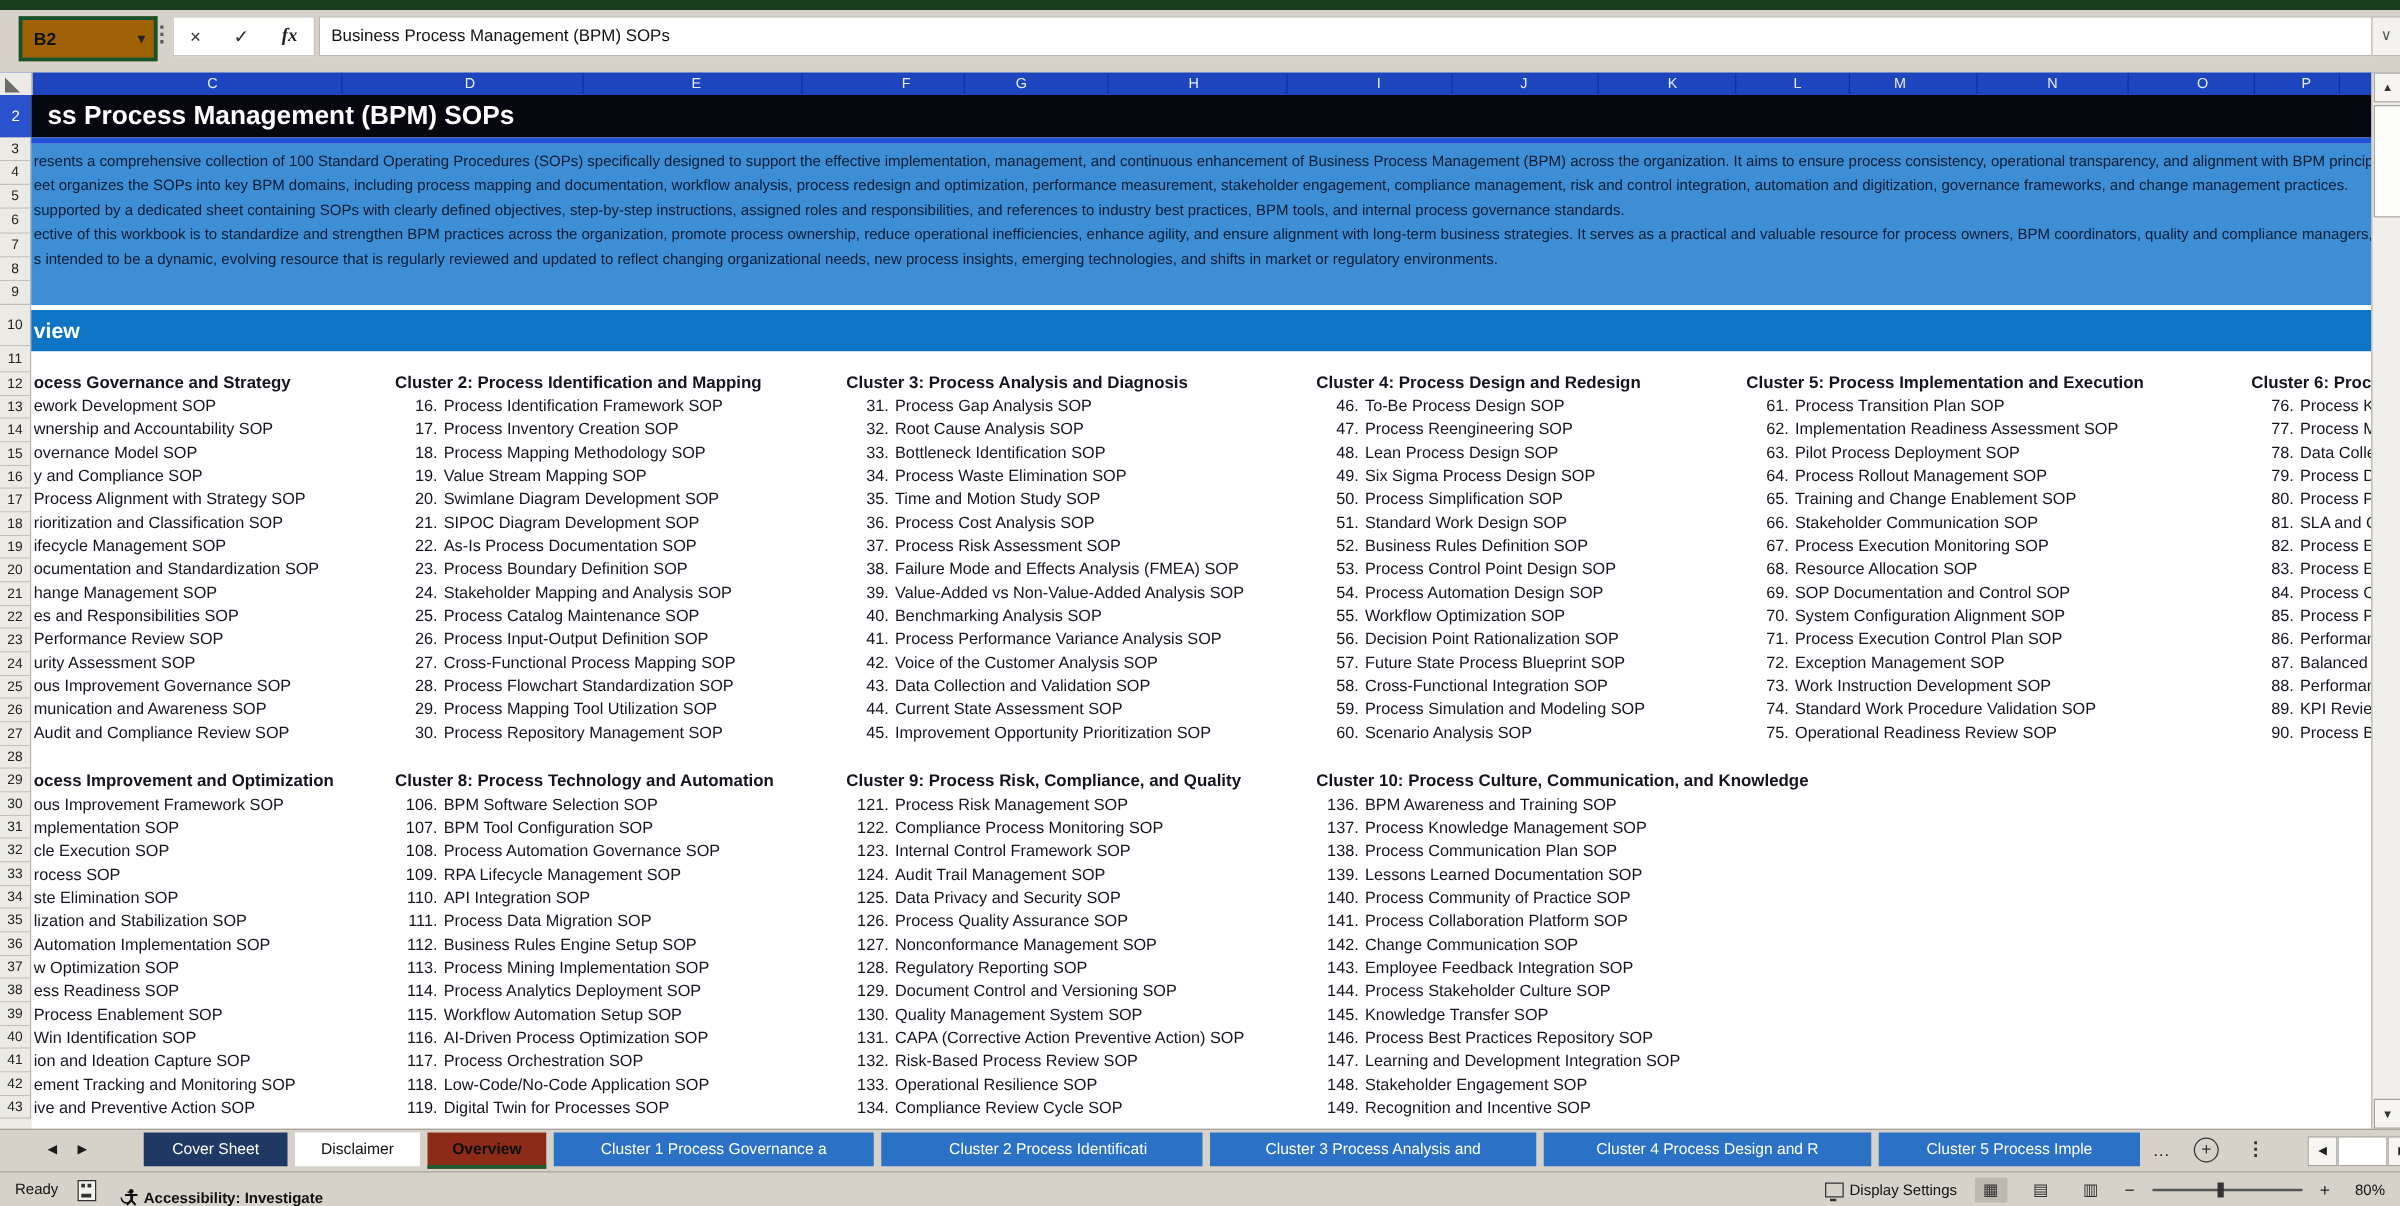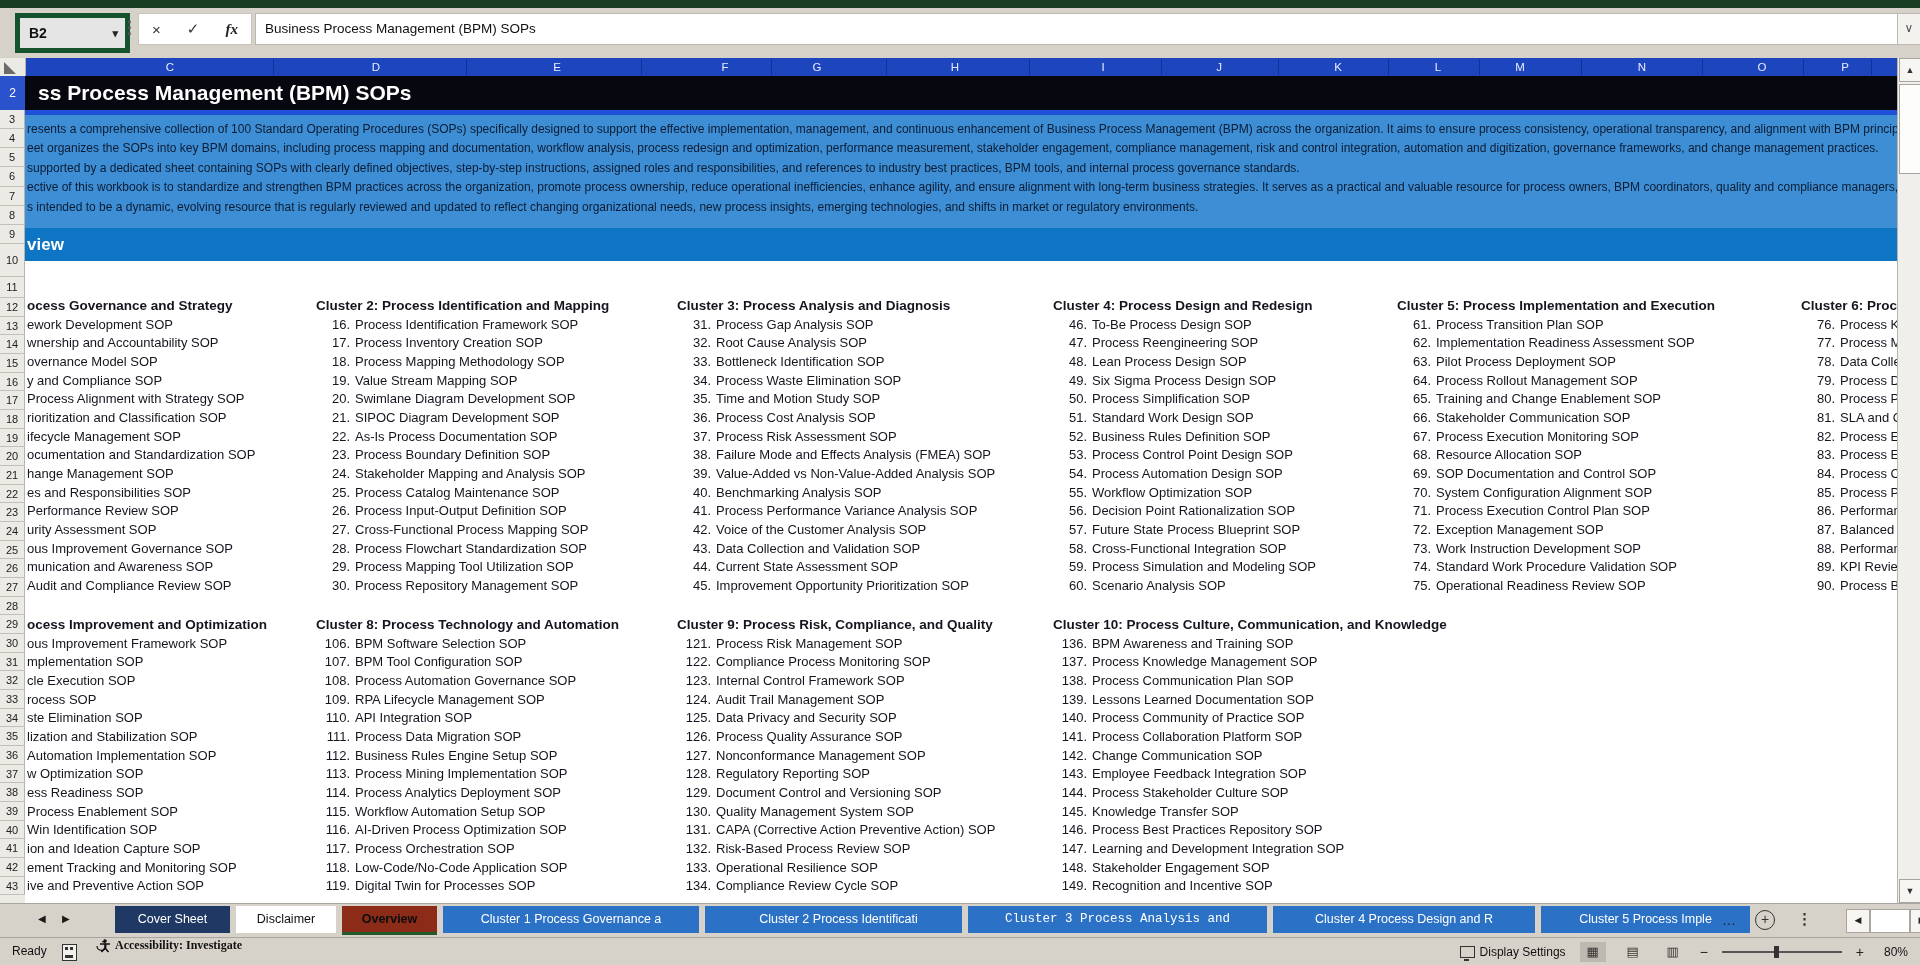--- a/index.html
+++ b/index.html
@@ -5,21 +5,21 @@
   html,body{margin:0;padding:0;}
   body{width:1920px;height:965px;position:relative;overflow:hidden;
        font-family:"Liberation Sans",sans-serif;background:#d6d2ca;}
   .abs{position:absolute;}
 
   
   #top-strip{left:0;top:0;width:1920px;height:8px;background:#183d20;}
 
   
   #formula-bar{left:0;top:8px;width:1920px;height:50px;background:#d6d2ca;}
-  #name-box{left:15px;top:5px;width:96px;height:30px;background:#e5e5e5;border:5px solid #14532d;
+  #name-box{left:15px;top:5px;width:96px;height:30px;background:#a16207;border:3px solid #14532d;
             font-size:14px;font-weight:600;color:#111;line-height:30px;padding-left:9px;}
   #name-box .dd{position:absolute;right:7px;top:0;color:#222;font-size:11px;}
   #fb-dots{left:121px;top:6px;width:12px;height:28px;color:#555;font-size:17px;font-weight:700;line-height:28px;text-align:center;}
   #fb-btns{left:138px;top:5px;width:112px;height:30px;background:#fff;border:1px solid #c8c4bc;
            display:flex;align-items:center;justify-content:space-around;font-size:15px;color:#333;}
   #fb-btns .fx{font-family:"Liberation Serif",serif;font-style:italic;font-weight:700;color:#222;}
   #formula-input{left:255px;top:5px;width:1636px;height:30px;background:#fff;border:1px solid #bcb8b0;
                  font-size:13.5px;color:#111;line-height:30px;padding-left:9px;white-space:nowrap;overflow:hidden;}
   #fb-expand{left:1897px;top:5px;width:22px;height:30px;background:#f4f2ee;border:1px solid #bcb8b0;
              text-align:center;line-height:28px;color:#555;font-size:12px;}
@@ -58,21 +58,21 @@
   #row-headers .row-h:nth-child(9){height:21px;line-height:21px;}
 
   
   #sheet-bg{left:25px;top:76px;width:1872px;height:827px;background:#fff;}
   #title-row{left:25px;top:76px;width:1872px;height:34px;background:#07070f;overflow:hidden;}
   #title-row .t{color:#fff;font-weight:700;font-size:21px;line-height:34px;padding-left:13px;white-space:nowrap;}
   #title-underline{left:25px;top:110px;width:1872px;height:5px;background:#2150d8;}
   #desc-band{left:25px;top:115px;width:1872px;height:129px;background:#3e8ed5;overflow:hidden;}
   .desc-line{height:19.4px;line-height:19.4px;font-size:12px;color:#0b1c33;padding-left:2px;white-space:nowrap;}
   #desc-band .desc-line:nth-child(1){padding-top:5px;}
-  #overview-band{left:25px;top:228px;width:1872px;height:33px;background:#0e75c5;overflow:hidden;}
+  #overview-band{left:25px;top:248px;width:1872px;height:33px;background:#0e75c5;overflow:hidden;}
   #overview-band .t{color:#fff;font-weight:700;font-size:17px;line-height:33px;padding-left:2px;}
 
   .cluster{white-space:nowrap;color:#15151f;}
   .cluster-h{height:19.5px;line-height:19.5px;font-weight:700;font-size:13.5px;}
   .sop-row{height:18.68px;line-height:18.68px;font-size:13px;display:flex;}
   .sop-row .num{width:34px;text-align:right;margin-right:5px;flex:0 0 34px;}
   .frag .sop-row{display:block;}
   #cluster6{width:96px;overflow:hidden;}
 
   
@@ -90,41 +90,41 @@
   #tab-nav-right{left:62px;}
   #tabs{position:absolute;left:115px;top:2px;display:flex;}
   .tab{height:27px;line-height:27px;text-align:center;font-size:12.5px;margin-right:6px;
        overflow:hidden;white-space:nowrap;box-sizing:border-box;padding:0 6px;}
   #tabs .tab:nth-child(1){width:115px;background:#1f3864;color:#fff;}
   #tabs .tab:nth-child(2){width:100px;background:#fff;color:#111;}
   #tabs .tab:nth-child(3){width:95px;background:#8c2b17;color:#0d0d0d;font-weight:700;height:29px;border-bottom:3px solid #1f5b2d;}
   #tabs .tab:nth-child(n+4){background:#2b71c6;color:#fff;}
   #tabs .tab:nth-child(4){width:256px;}
   #tabs .tab:nth-child(5){width:257px;padding-left:16px;}
-  #tabs .tab:nth-child(6){width:299px;font-family:Liberation Mono, monospace;}
+  #tabs .tab:nth-child(6){width:261px;}
   #tabs .tab:nth-child(7){width:262px;}
   #tabs .tab:nth-child(8){width:209px;margin-right:0;}
   #tab-ellipsis{left:1722px;top:8px;font-size:14px;color:#222;}
   #add-sheet{left:1755px;top:6px;width:18px;height:18px;border:1.5px solid #333;border-radius:50%;
              text-align:center;line-height:17px;font-size:14px;color:#333;}
   #tab-kebab{left:1797px;top:6px;font-size:15px;color:#333;font-weight:700;}
   .hs-btn{position:absolute;top:5px;width:22px;height:22px;background:#f7f5f2;border:1px solid #a9a59e;
           text-align:center;font-size:9px;color:#222;line-height:21px;}
   #hs-left{left:1846px;}
   #hs-thumb{position:absolute;left:1870px;top:5px;width:38px;height:22px;background:#fff;border:1px solid #a9a59e;}
   #hs-right{left:1910px;}
 
   
   #status-bar{left:0;top:937px;width:1920px;height:28px;background:#d6d2ca;border-top:1px solid #a9a59e;box-sizing:border-box;}
   #status-ready{left:12px;top:0;font-size:12px;color:#111;line-height:27px;}
   #macro-icon{left:62px;top:6px;width:13px;height:15px;border:1.5px solid #333;background:#f2f0ec;}
   #macro-icon i{position:absolute;left:2px;top:2px;width:3px;height:3px;background:#333;}
   #macro-icon b{position:absolute;left:7px;top:2px;width:3px;height:3px;background:#333;}
   #macro-icon u{position:absolute;left:2px;bottom:2px;width:8px;height:3px;background:#333;}
-  #acc-group{left:96px;top:0;height:27px;display:flex;align-items:flex-start;font-family:Liberation Serif, serif;}
+  #acc-group{left:96px;top:0;height:27px;display:flex;align-items:flex-end;}
   #acc-label{font-size:12px;font-weight:700;color:#111;margin-left:4px;}
   #status-right{right:12px;top:0;height:27px;display:flex;align-items:center;gap:14px;}
   #display-settings{display:flex;align-items:center;gap:5px;font-size:12px;color:#111;}
   #ds-icon{width:13px;height:10px;border:1.5px solid #333;position:relative;}
   #ds-icon::after{content:"";position:absolute;left:3px;bottom:-4px;width:5px;height:2px;background:#333;}
   .view-icon{width:26px;height:20px;text-align:center;line-height:20px;font-size:13px;color:#333;}
   .view-icon.sel{background:#bdb9b1;}
   #zoom-out,#zoom-in{font-size:14px;color:#222;}
   #zoom-track{width:120px;height:2px;background:#555;position:relative;}
   #zoom-thumb{position:absolute;left:52px;top:-5px;width:5px;height:12px;background:#333;}

